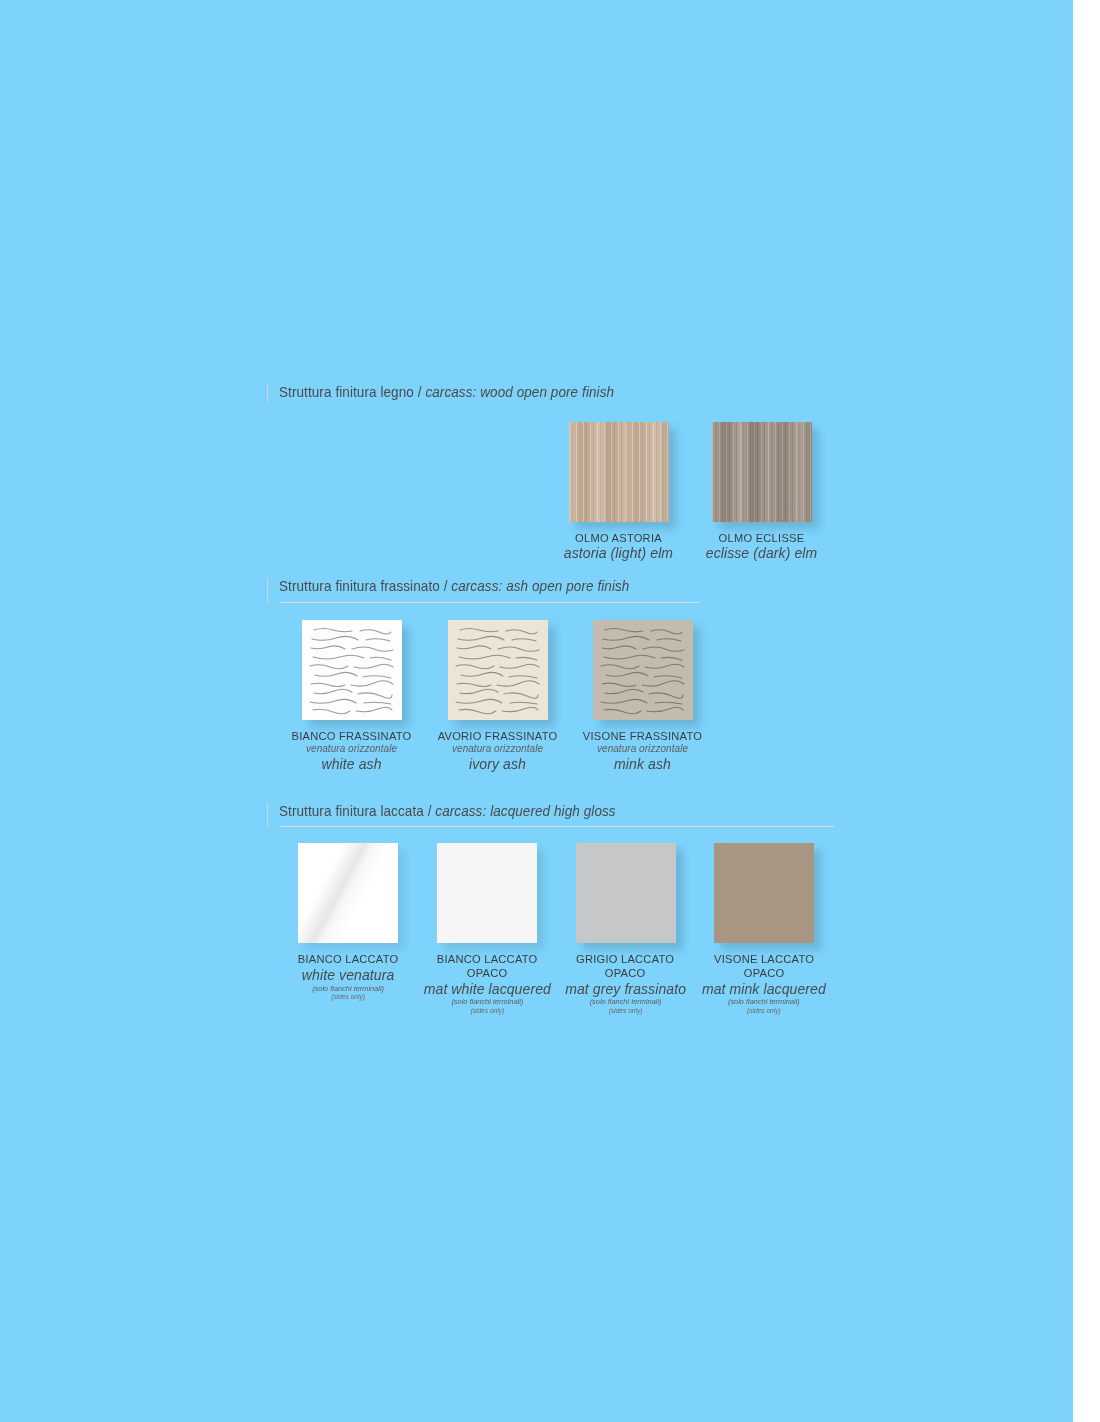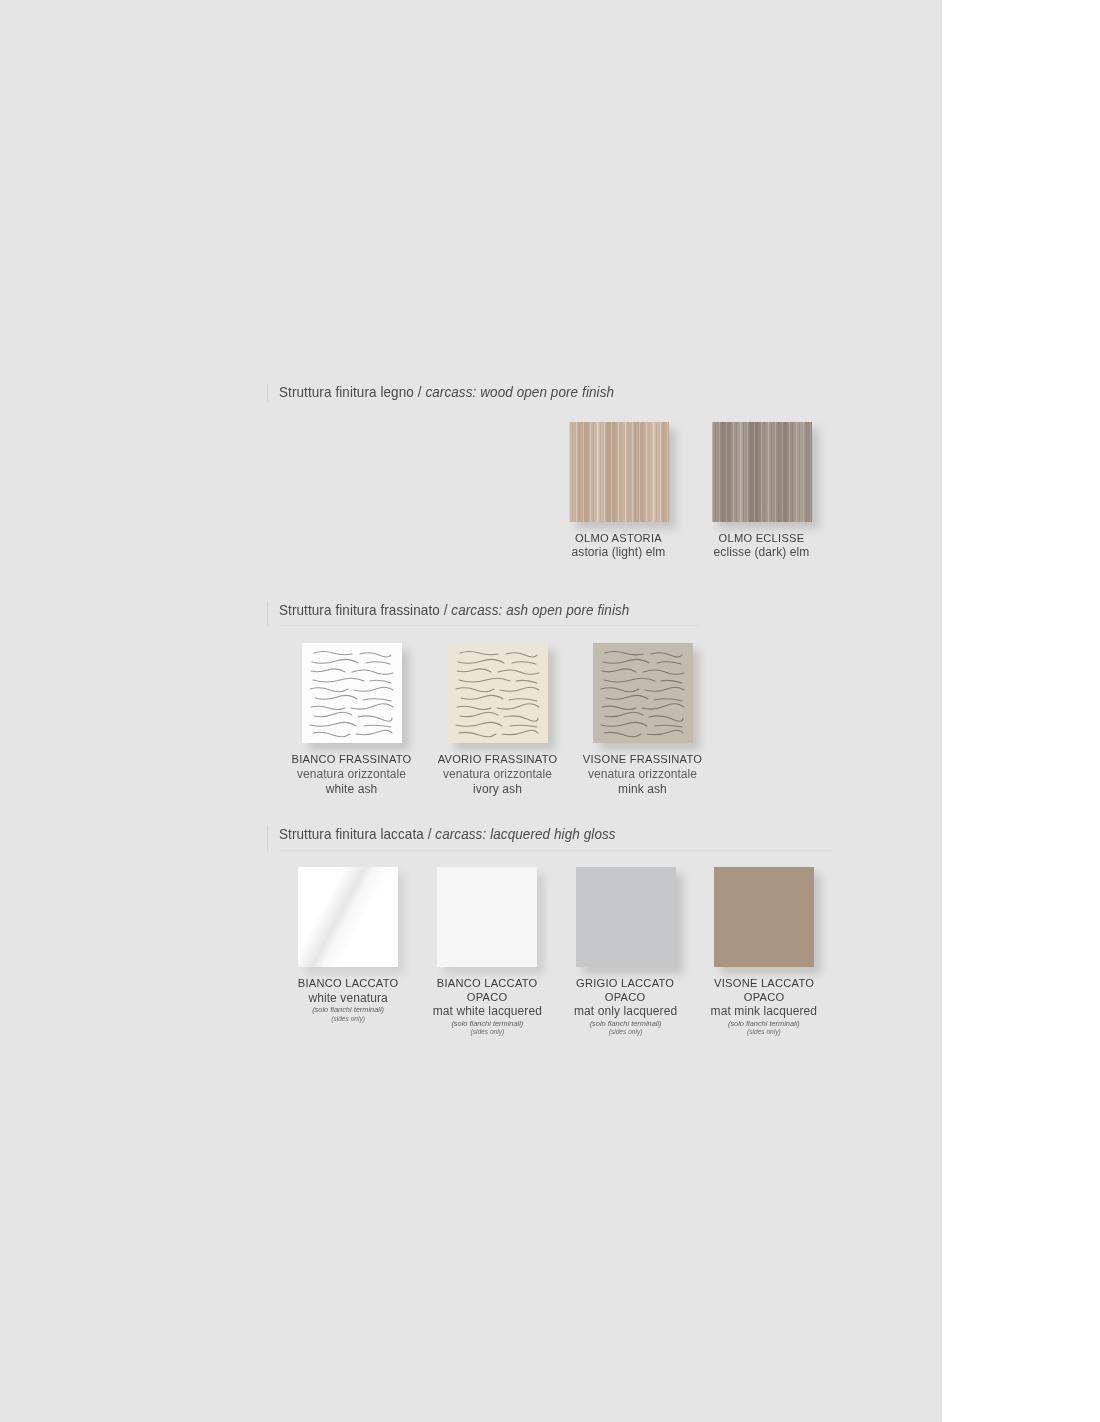--- a/index.html
+++ b/index.html
@@ -12,23 +12,23 @@
     height: 1422px;
     position: relative;
     font-family: "Liberation Sans", sans-serif;
     -webkit-font-smoothing: antialiased;
   }
 
   
   #sheet {
     position: absolute;
     left: 0; top: 0;
-    width: 942px;
+    width: 1073px;
     height: 1422px;
-    background: #e5e5e5;
+    background: #7dd3fc;
     overflow: hidden;
   }
 
   .finish-board {
     position: absolute;
     left: 267px;
     top: 384px;
     width: 566px;
   }
 
@@ -115,27 +115,29 @@
   .caption { margin-top: 9px; line-height: 1.18; }
   .cap-name {
     font-size: 11.6px;
     color: #3b3b3b;
     letter-spacing: .25px;
     white-space: pre-line;
     transform: scaleX(.96);
     transform-origin: center center;
   }
   .cap-sub {
-    font-size: 12px;
+    font-size: 10px;
+    font-style: italic;
     color: #5e5e5e;
     letter-spacing: .05px;
     margin-top: 1px;
   }
   .cap-en {
-    font-size: 12px;
+    font-size: 14px;
+    font-style: italic;
     color: #4a4a4a;
     margin-top: 1px;
     letter-spacing: .1px;
   }
   .cap-note {
     font-size: 7.4px;
     font-style: italic;
     color: #5e5e5e;
     margin-top: 1px;
   }
@@ -210,21 +212,21 @@
             </div>
           </div>
           <div class="caption">
             <div class="cap-name">OLMO ECLISSE</div>
             <div class="cap-en">eclisse (dark) elm</div>
           </div>
         </div>
       </div>
     </div>
 
-    <div class="section" style="margin-top:42px;">
+    <div class="section" style="margin-top:16px;">
       <div class="section-head">
         <div class="title-line">
           <span class="title-it">Struttura finitura frassinato</span><span class="title-sep"> / </span><span class="title-en">carcass: ash open pore finish</span>
         </div>
         <div class="rule" style="width:420px;"></div>
       </div>
 
       <div class="swatch-row" style="margin-top:17px; padding-left:11px;align-items:flex-end;">
 
         <div class="swatch-cell" style="width:147px;">
@@ -380,21 +382,21 @@
         </div>
 
         <div class="swatch-cell" style="width:142px;">
           <div class="chip-wrap" style="width:100px;height:100px;">
             <div class="chip-shadow" style="width:100px;height:100px;"></div>
             <div class="chip" style="width:100px;height:100px;background:#c6c7c8;"></div>
           </div>
           <div class="caption">
             <div class="cap-name">GRIGIO LACCATO
 OPACO</div>
-            <div class="cap-en">mat only lacquered</div>
+            <div class="cap-en">mat grey frassinato</div>
             <div class="cap-note">(solo fianchi terminali)</div>
             <div class="cap-note2">(sides only)</div>
           </div>
         </div>
 
         <div class="swatch-cell" style="width:142px;">
           <div class="chip-wrap" style="width:100px;height:100px;">
             <div class="chip-shadow" style="width:100px;height:100px;"></div>
             <div class="chip" style="width:100px;height:100px;background:#a89683;"></div>
           </div>

